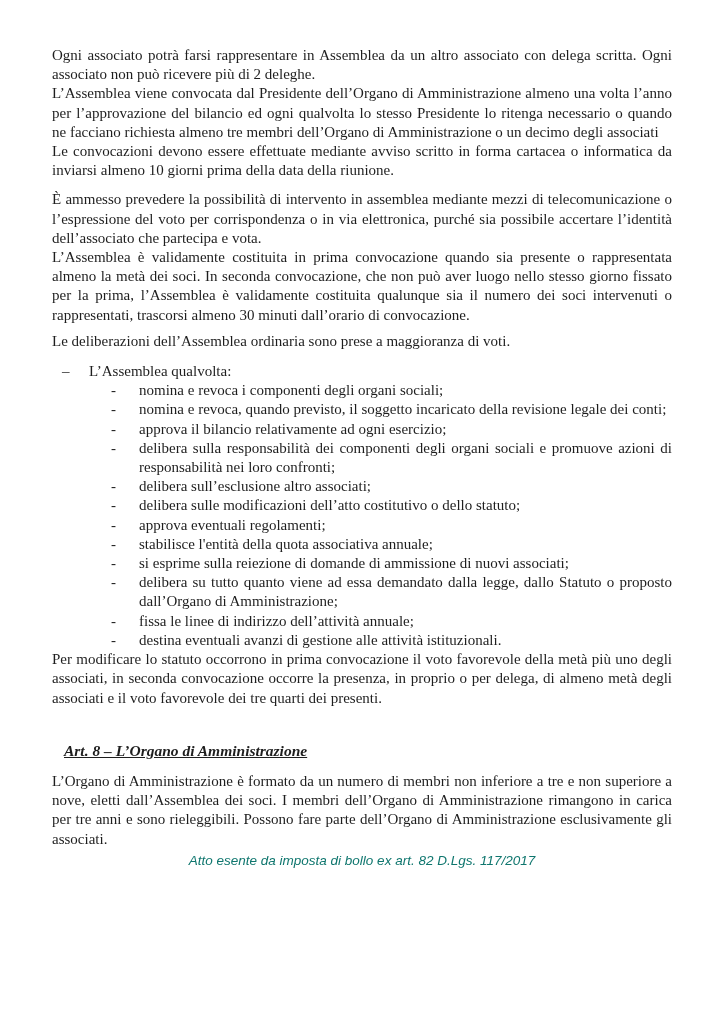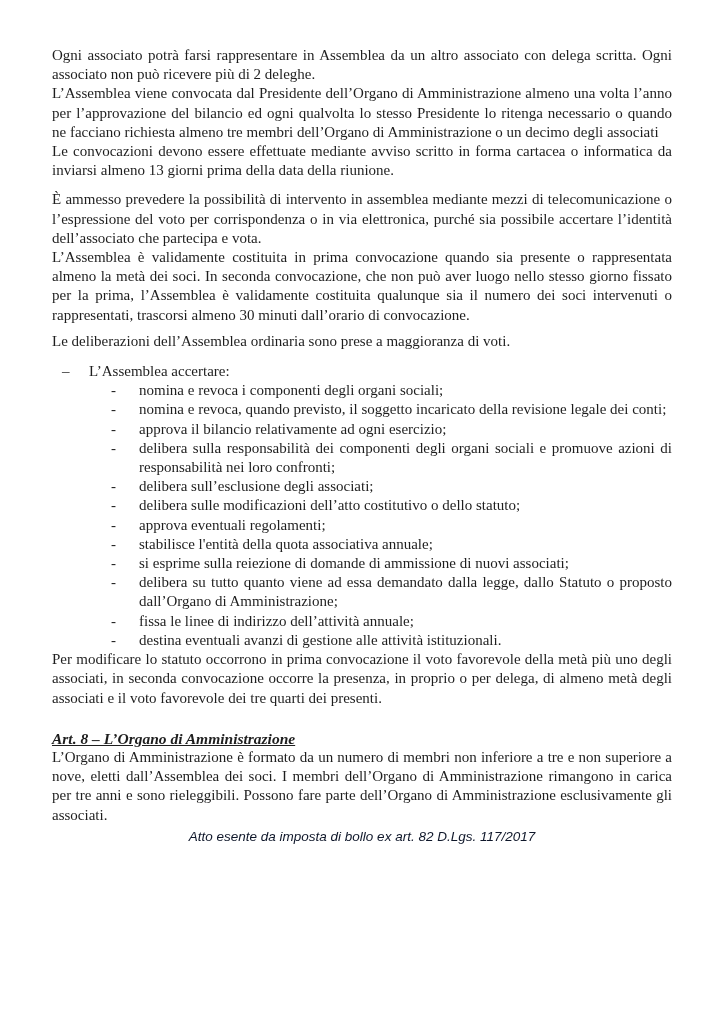--- a/index.html
+++ b/index.html
@@ -41,80 +41,80 @@
     margin-left: 59px;
   }
   .li-sub .bullet {
     flex: 0 0 28px;
   }
   .li-text {
     flex: 1;
     text-align: justify;
   }
   .art-heading {
-    margin: 0;
+    margin: 12px;
     font-size: 15.5px;
     font-weight: bold;
     font-style: italic;
     text-decoration: underline;
     line-height: 19.2px;
   }
   .footer-note {
     text-align: center;
     font-family: "Liberation Sans", sans-serif;
     font-style: italic;
     font-size: 13.5px;
     line-height: 17px;
-    color: #0f172a;
+    color: #0f766e;
   }
 </style>
 </head>
 <body>
 
 <div class="page">
 
   <p class="para">Ogni associato potrà farsi rappresentare in Assemblea da un altro associato con delega scritta. Ogni associato non può ricevere più di 2 deleghe.</p>
   <p class="para">L’Assemblea viene convocata dal Presidente dell’Organo di Amministrazione almeno una volta l’anno per l’approvazione del bilancio ed ogni qualvolta lo stesso Presidente lo ritenga necessario o quando ne facciano richiesta almeno tre membri dell’Organo di Amministrazione o un decimo degli associati</p>
-  <p class="para">Le convocazioni devono essere effettuate mediante avviso scritto in forma cartacea o informatica da inviarsi almeno 13 giorni prima della data della riunione.</p>
+  <p class="para">Le convocazioni devono essere effettuate mediante avviso scritto in forma cartacea o informatica da inviarsi almeno 10 giorni prima della data della riunione.</p>
 
   <div class="spacer-a"></div>
 
   <p class="para">È ammesso prevedere la possibilità di intervento in assemblea mediante mezzi di telecomunicazione o l’espressione del voto per corrispondenza o in via elettronica, purché sia possibile accertare l’identità dell’associato che partecipa e vota.</p>
   <p class="para">L’Assemblea è validamente costituita in prima convocazione quando sia presente o rappresentata almeno la metà dei soci. In seconda convocazione, che non può aver luogo nello stesso giorno fissato per la prima, l’Assemblea è validamente costituita qualunque sia il numero dei soci intervenuti o rappresentati, trascorsi almeno 30 minuti dall’orario di convocazione.</p>
 
   <div class="spacer-b"></div>
 
   <p class="para">Le deliberazioni dell’Assemblea ordinaria sono prese a maggioranza di voti.</p>
 
   <div class="spacer-c"></div>
 
   <div class="li-top">
     <span class="bullet">–</span>
-    <span class="li-text">L’Assemblea accertare:</span>
+    <span class="li-text">L’Assemblea qualvolta:</span>
   </div>
 
   <div class="li-sub">
     <span class="bullet">-</span>
     <span class="li-text">nomina e revoca i componenti degli organi sociali;</span>
   </div>
   <div class="li-sub">
     <span class="bullet">-</span>
     <span class="li-text">nomina e revoca, quando previsto, il soggetto incaricato della revisione legale dei conti;</span>
   </div>
   <div class="li-sub">
     <span class="bullet">-</span>
     <span class="li-text">approva il bilancio relativamente ad ogni esercizio;</span>
   </div>
   <div class="li-sub">
     <span class="bullet">-</span>
     <span class="li-text">delibera sulla responsabilità dei componenti degli organi sociali e promuove azioni di responsabilità nei loro confronti;</span>
   </div>
   <div class="li-sub">
     <span class="bullet">-</span>
-    <span class="li-text">delibera sull’esclusione degli associati;</span>
+    <span class="li-text">delibera sull’esclusione altro associati;</span>
   </div>
   <div class="li-sub">
     <span class="bullet">-</span>
     <span class="li-text">delibera sulle modificazioni dell’atto costitutivo o dello statuto;</span>
   </div>
   <div class="li-sub">
     <span class="bullet">-</span>
     <span class="li-text">approva eventuali regolamenti;</span>
   </div>
   <div class="li-sub">

